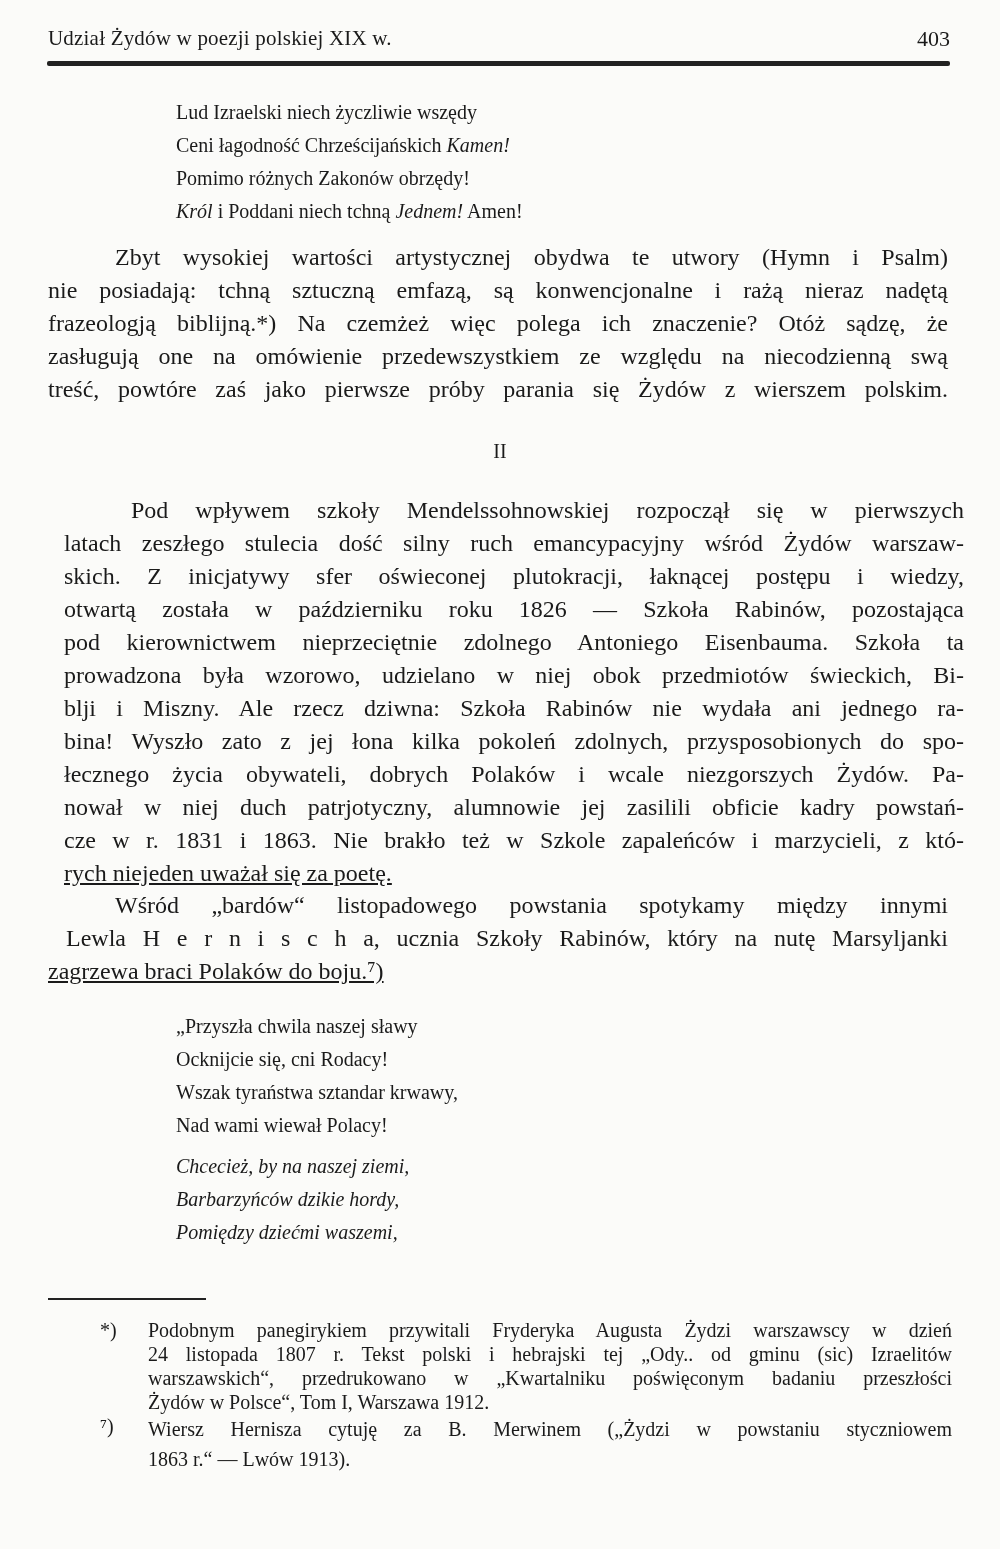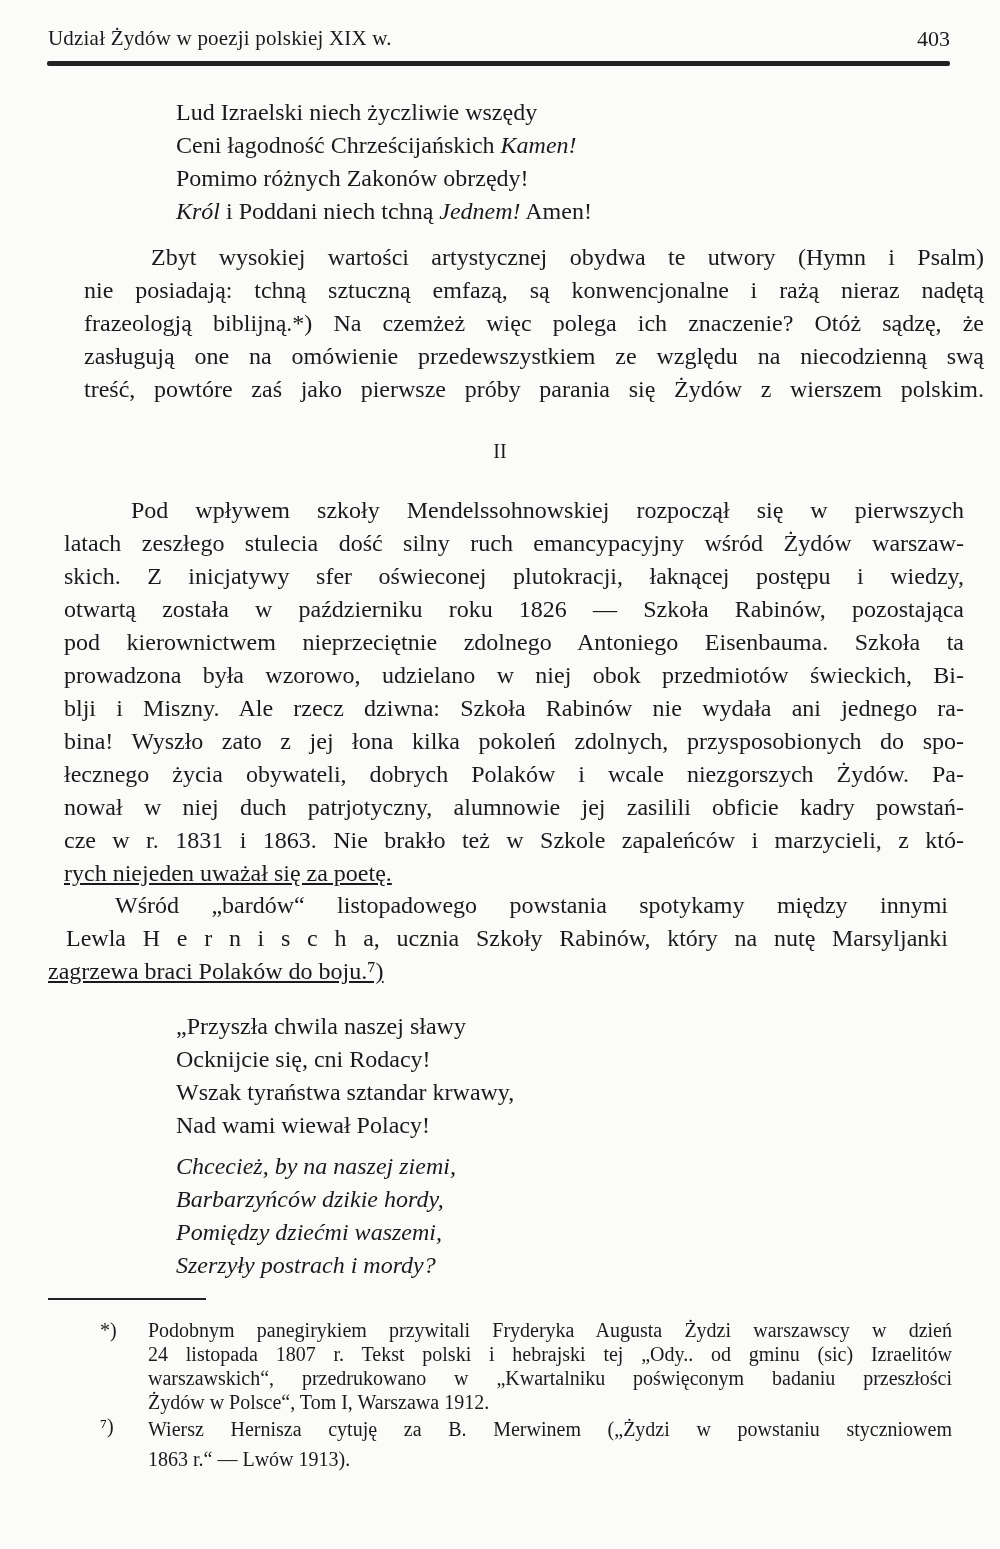--- a/index.html
+++ b/index.html
@@ -17,34 +17,34 @@
       font-size: 21px;
     }
     .header .title { letter-spacing: 0.2px; }
     .header .pageno { font-weight: normal; font-size: 22px; }
     .rule {
       position: absolute; left: 47px; top: 61px; width: 903px; height: 5px;
       background: #222; border-radius: 2px;
     }
     .poem {
       position: absolute; left: 176px;
-      font-size: 24px; line-height: 33px;
+      font-size: 20px; line-height: 33px;
     }
     .poem .line { white-space: nowrap; }
     .poem1 { top: 96px; }
     .poem2 { top: 1010px; }
     .poem3 { top: 1150px; font-style: italic; }
     .prose {
       position: absolute; left: 48px; width: 900px;
       font-size: 24px; line-height: 33px;
     }
     .prose .pline { display: block; text-align: justify; text-align-last: justify; white-space: nowrap; }
     .prose .pline.last { text-align-last: left; text-decoration: underline; }
     .prose .pline.indent { padding-left: 67px; }
-    .para1 { top: 241px; margin-left: 36px; }
+    .para1 { top: 241px; }
     .section {
       position: absolute; left: 0; width: 1000px; top: 440px;
       text-align: center; font-size: 20px;
     }
     .para2 { top: 494px; margin-left: 16px; }
     .para3 { top: 889px; }
     .para3 .pline.indent2 { padding-left: 18px; }
     .fnrule {
       position: absolute; left: 48px; top: 1298px; width: 158px; height: 2px;
       background: #222;
@@ -120,21 +120,20 @@
   <div class="line">„Przyszła chwila naszej sławy</div>
   <div class="line">Ocknijcie się, cni Rodacy!</div>
   <div class="line">Wszak tyraństwa sztandar krwawy,</div>
   <div class="line">Nad wami wiewał Polacy!</div>
 </div>
 
 <div class="poem poem3">
   <div class="line">Chcecież, by na naszej ziemi,</div>
   <div class="line">Barbarzyńców dzikie hordy,</div>
   <div class="line">Pomiędzy dziećmi waszemi,</div>
-  <div class="line">Szerzyły postrach i mordy?</div>
 </div>
 
 <div class="fnrule"></div>
 
 <div class="footnotes">
   <div class="fn fn1">
     <span class="mark">*)</span>
     <span class="body">
       <span class="fline">Podobnym panegirykiem przywitali Fryderyka Augusta Żydzi warszawscy w dzień</span>
       <span class="fline">24 listopada 1807 r. Tekst polski i hebrajski tej „Ody.. od gminu (sic) Izraelitów</span>

